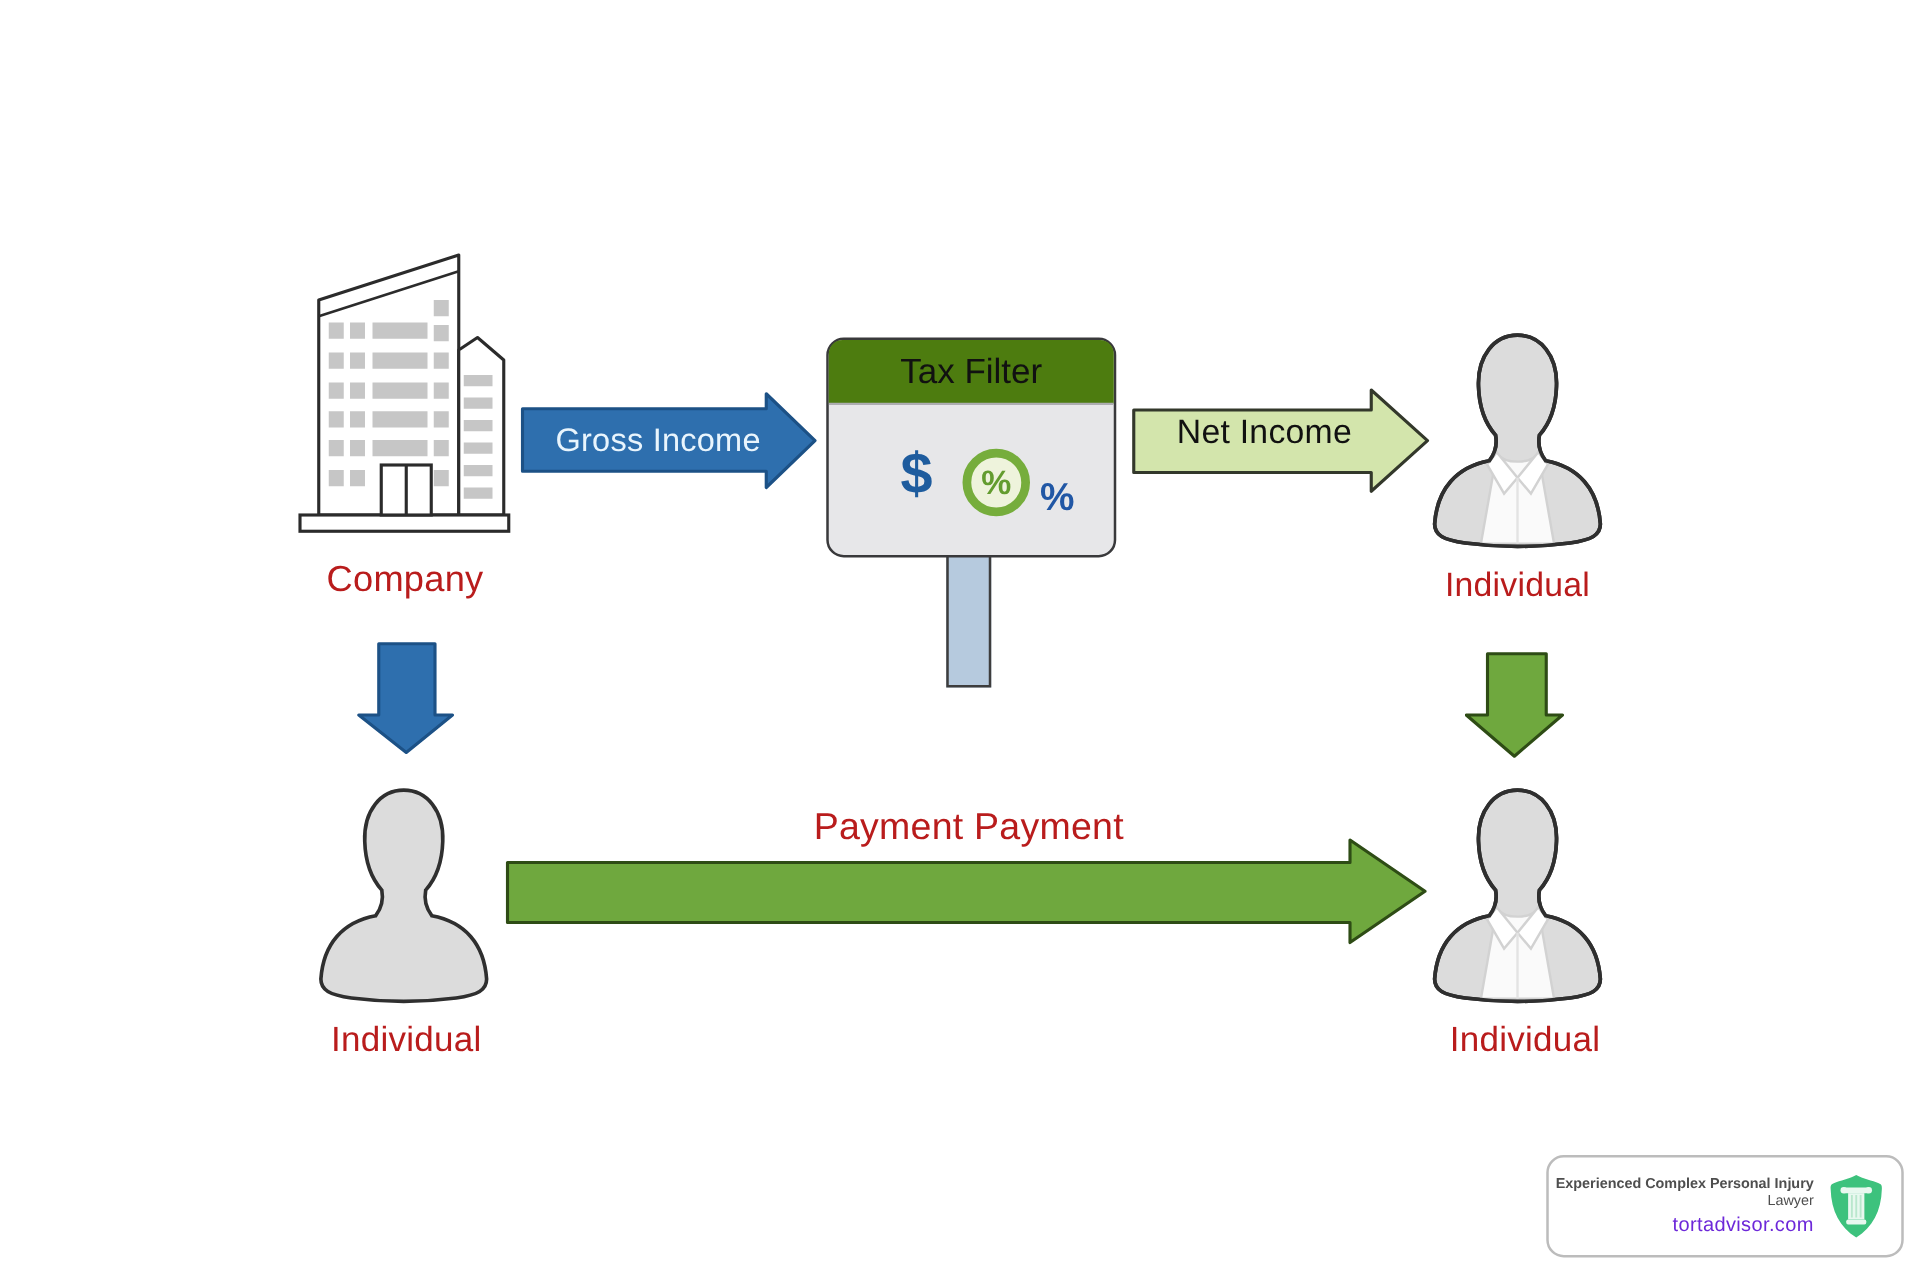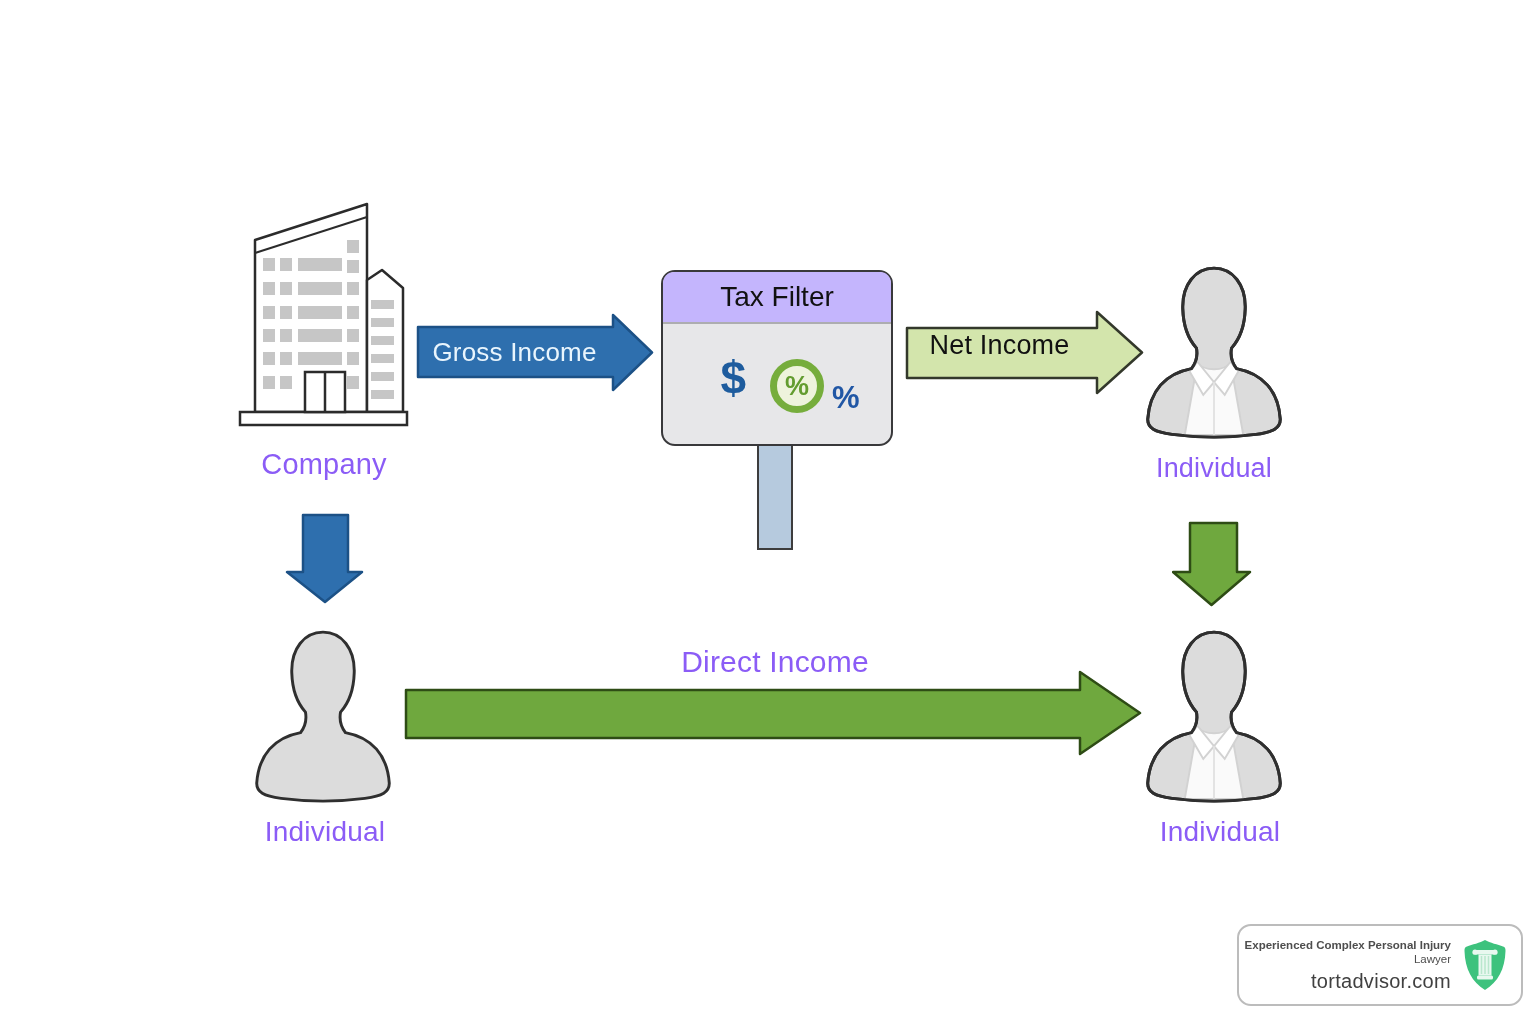--- a/index.html
+++ b/index.html
@@ -2,35 +2,35 @@
 <html><head>
 <meta charset="utf-8">
 <style>
   html,body{margin:0;padding:0;background:#ffffff;}
   .stage{
     position:relative;width:1536px;height:1024px;background:#ffffff;overflow:hidden;
     font-family:"Liberation Sans","DejaVu Sans",sans-serif;color:#151515;
   }
   .abs{position:absolute;}
   .label{
-    position:absolute;text-align:center;font-size:28px;line-height:32px;color:#8b5cf6;
+    position:absolute;text-align:center;font-size:28px;line-height:32px;color:#b91c1c;
     letter-spacing:0.2px;
   }
   .arrow-text{
     position:absolute;display:flex;align-items:center;justify-content:center;
-    font-size:26px;letter-spacing:0.2px;
+    font-size:26px;letter-spacing:0.2px;padding-left:12px;
   }
   
   .taxbox{
     position:absolute;left:661px;top:270px;width:232px;height:176px;
     background:#e7e7e9;border:2.5px solid #39393b;border-radius:14px;
     box-sizing:border-box;z-index:2;
   }
   .taxbox-header{
-    position:absolute;top:0;left:0;right:0;height:50px;background:#c4b5fd;
+    position:absolute;top:0;left:0;right:0;height:50px;background:#4d7c0f;
     border-bottom:2px solid #adadb0;border-radius:11px 11px 0 0;
     display:flex;align-items:center;justify-content:center;
     font-size:28px;color:#111111;
   }
   .taxbox-body{
     position:absolute;top:52px;left:0;right:0;bottom:0;
     display:flex;align-items:center;justify-content:center;padding-left:26px;
   }
   .dollar{
     font-size:46px;font-weight:bold;color:#1e5c9e;transform:translateY(-6px);
@@ -52,21 +52,21 @@
   
   .badge{
     position:absolute;left:1237px;top:924px;width:286px;height:82px;
     background:#ffffff;border:2px solid #bcbcbc;border-radius:14px;
     box-sizing:border-box;display:flex;align-items:center;
     padding:0 12px 0 0;gap:10px;
   }
   .badge-text{flex:1;text-align:right;}
   .badge-title{font-size:11.5px;font-weight:bold;color:#4e4e4e;line-height:14px;white-space:nowrap;}
   .badge-title2{font-size:11.5px;font-weight:normal;color:#4e4e4e;line-height:14px;}
-  .badge-url{font-size:20px;color:#404040;margin-top:4px;letter-spacing:0.3px;}
+  .badge-url{font-size:16px;color:#6d28d9;margin-top:4px;letter-spacing:0.3px;}
 </style>
 </head>
 <body>
 
 <div class="stage">
 
   <div class="abs" style="left:232px;top:198px;width:184px;height:237px">
     <svg viewBox="0 0 184 237" width="184" height="237">
       <polygon points="23,42 135,6 135,214 23,214" fill="#ffffff" stroke="#2b2b2b" stroke-width="2.5" stroke-linejoin="round"></polygon>
       <line x1="23" y1="55" x2="135" y2="19" stroke="#2b2b2b" stroke-width="2"></line>
@@ -155,21 +155,21 @@
     </svg>
   </div>
 
   <div class="abs" style="left:245px;top:624px;width:156px;height:184px">
     <svg viewBox="0 0 160 184" width="156" height="184">
       <path d="M80 6 C99 6 113 23 112 48 C111.5 65 106 79 98 88 C96.5 96 98.5 103 103 109 C130 114 146 132 148 161 C148 170 141 174 123 176.5 C96 180 64 180 37 176.5 C19 174 12 170 12 161 C14 132 30 114 57 109 C61.5 103 63.5 96 62 88 C54 79 48.5 65 48 48 C47 23 61 6 80 6 Z" fill="#dcdcdc" stroke="#2f2f2f" stroke-width="3"></path>
     </svg>
   </div>
   <div class="label" style="left:247px;top:816px;width:156px;font-size:28px">Individual</div>
 
-  <div class="label" style="left:555px;top:646px;width:440px;font-size:30px">Direct Income</div>
+  <div class="label" style="left:555px;top:646px;width:440px;font-size:30px">Payment Payment</div>
 
   <div class="abs" style="left:404px;top:668px;width:740px;height:90px">
     <svg viewBox="0 0 740 90" width="740" height="90">
       <polygon points="2,22 676,22 676,4 736,45 676,86 676,70 2,70" fill="#6fa83e" stroke="#2e4c15" stroke-width="2.5" stroke-linejoin="round"></polygon>
     </svg>
   </div>
 
   <div class="abs" style="left:1172px;top:520px;width:80px;height:88px">
     <svg viewBox="0 0 80 88" width="80" height="88">
       <polygon points="18,3 65,3 65,52 78,52 39.5,85 1,52 18,52" fill="#6fa83e" stroke="#2e4c15" stroke-width="2.5" stroke-linejoin="round"></polygon>

